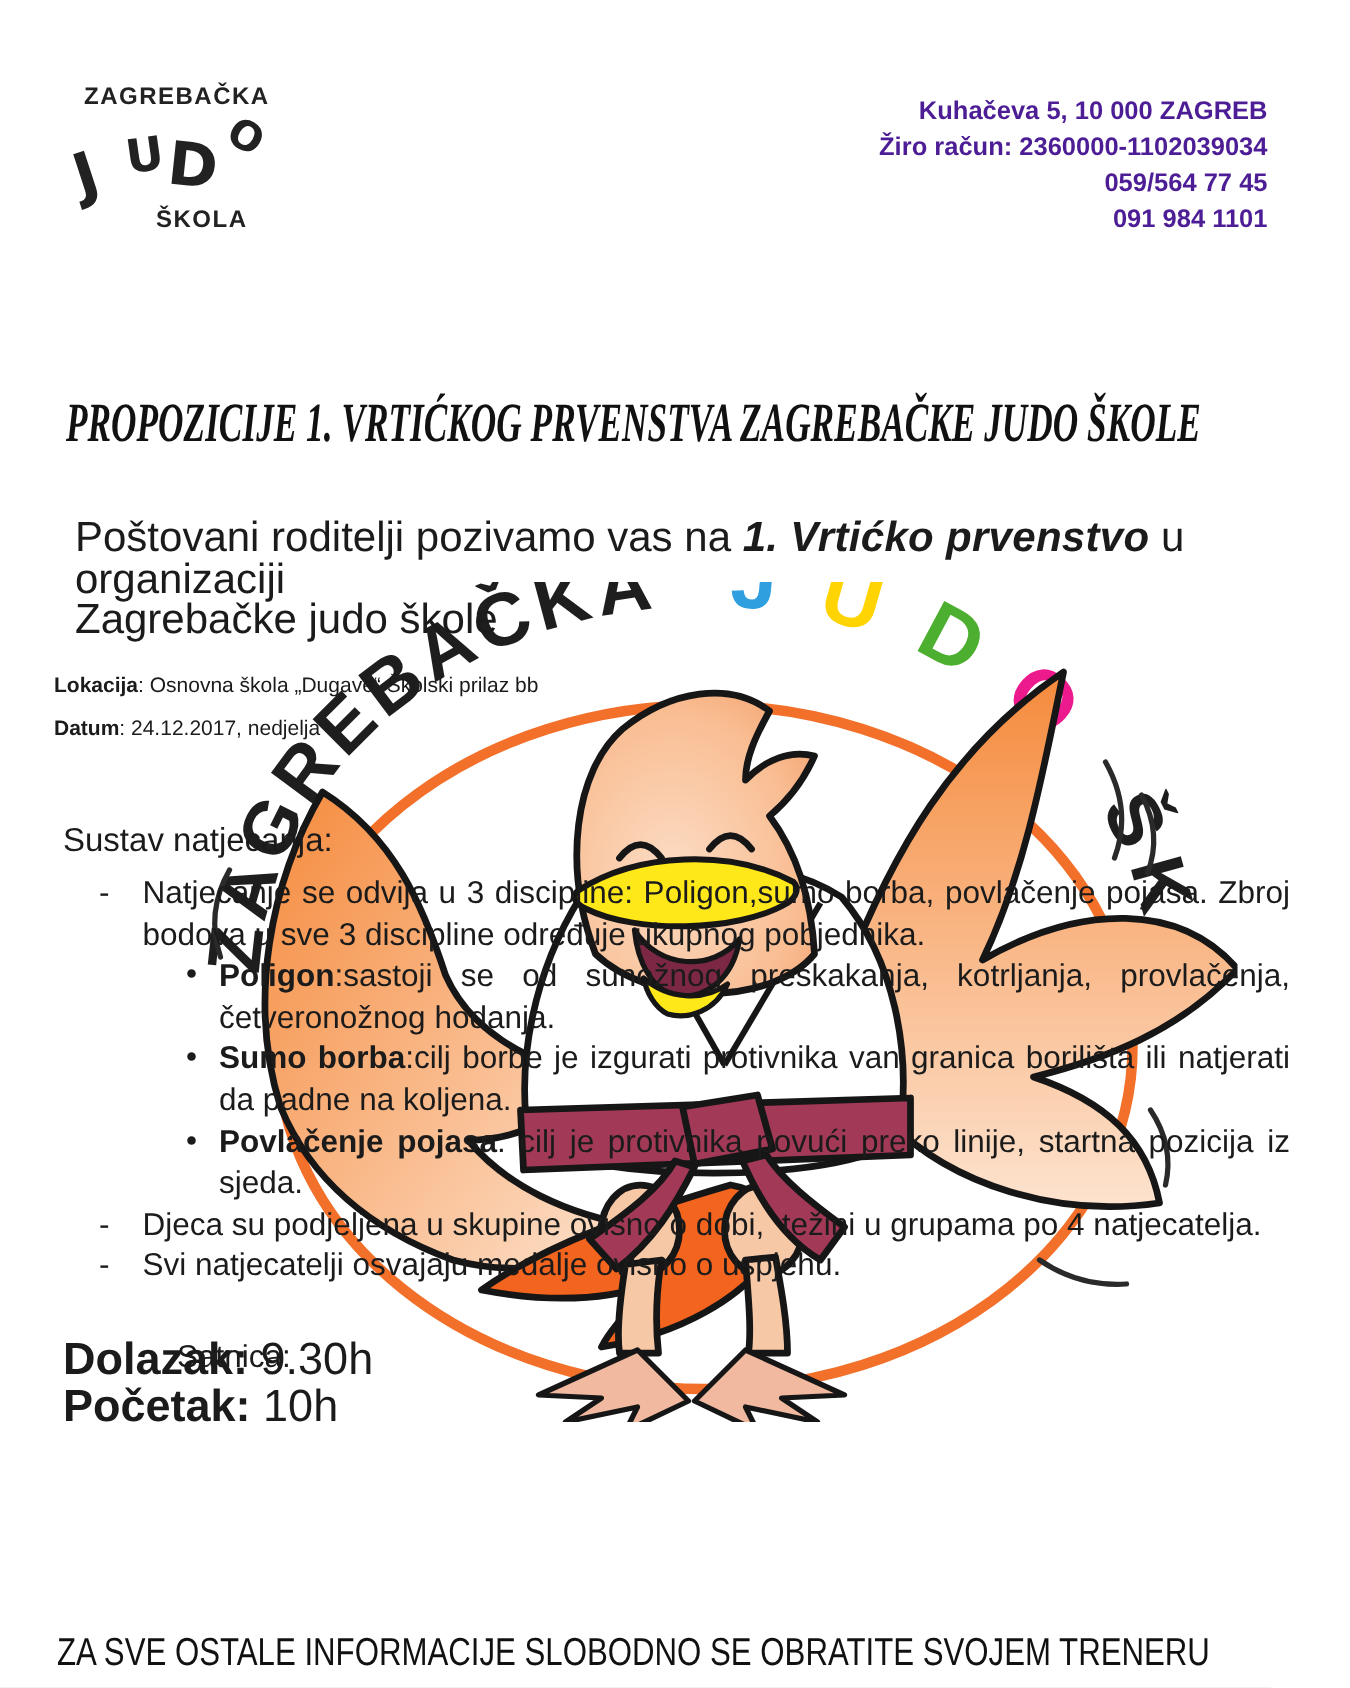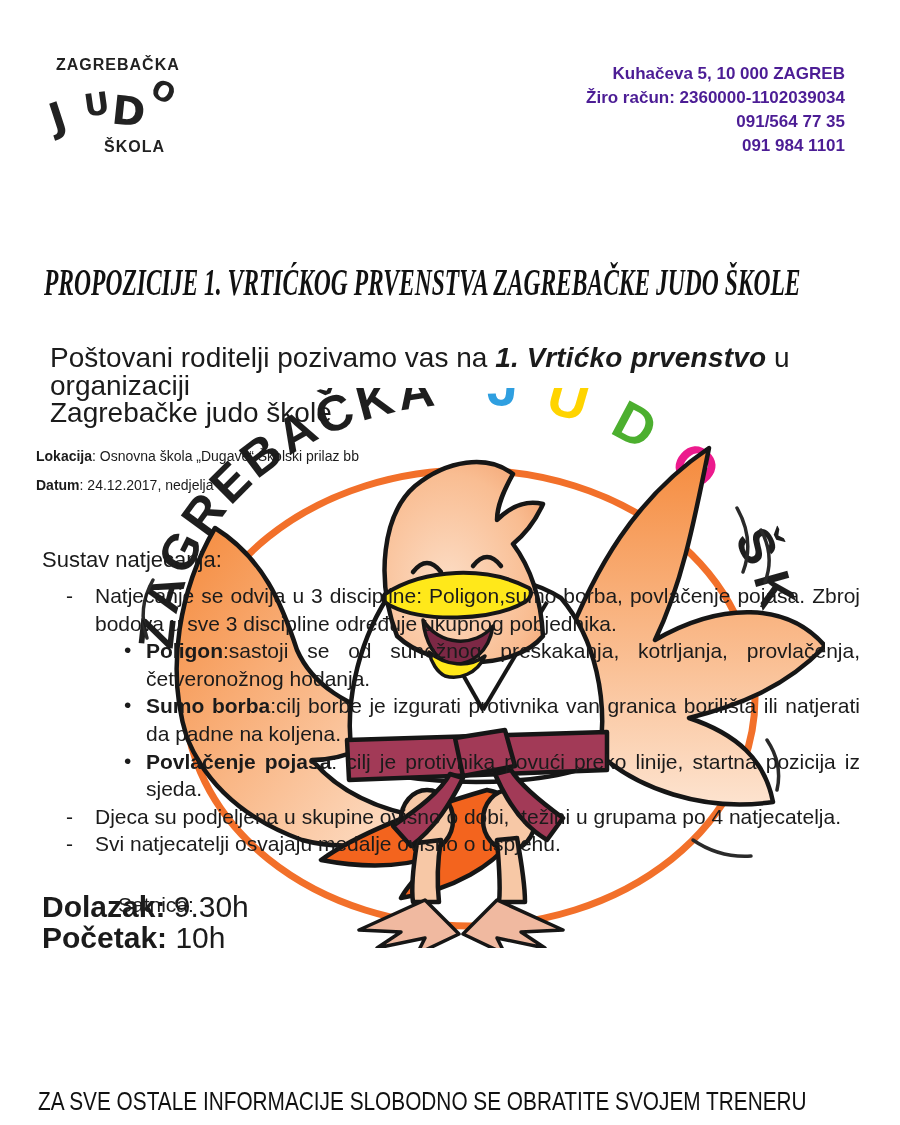--- a/index.html
+++ b/index.html
@@ -66,21 +66,21 @@
       <span class="lu">U</span>
       <span class="ld">D</span>
       <span class="lo">O</span>
     </div>
     <div class="logo-bottom">ŠKOLA</div>
   </div>
 
   <div class="contact">
     <div>Kuhačeva 5, 10 000 ZAGREB</div>
     <div>Žiro račun: 2360000-1102039034</div>
-    <div>091/564 77 35</div>
+    <div>059/564 77 45</div>
     <div>091 984 1101</div>
   </div>
 
   <div class="title">PROPOZICIJE 1. VRTIĆKOG PRVENSTVA ZAGREBAČKE JUDO ŠKOLE</div>
 
   <div class="intro">
     <div><span>Poštovani roditelji pozivamo vas na </span><b><i>1. Vrtićko prvenstvo</i></b><span> u organizaciji</span></div>
     <div>Zagrebačke judo škole</div>
   </div>
 

